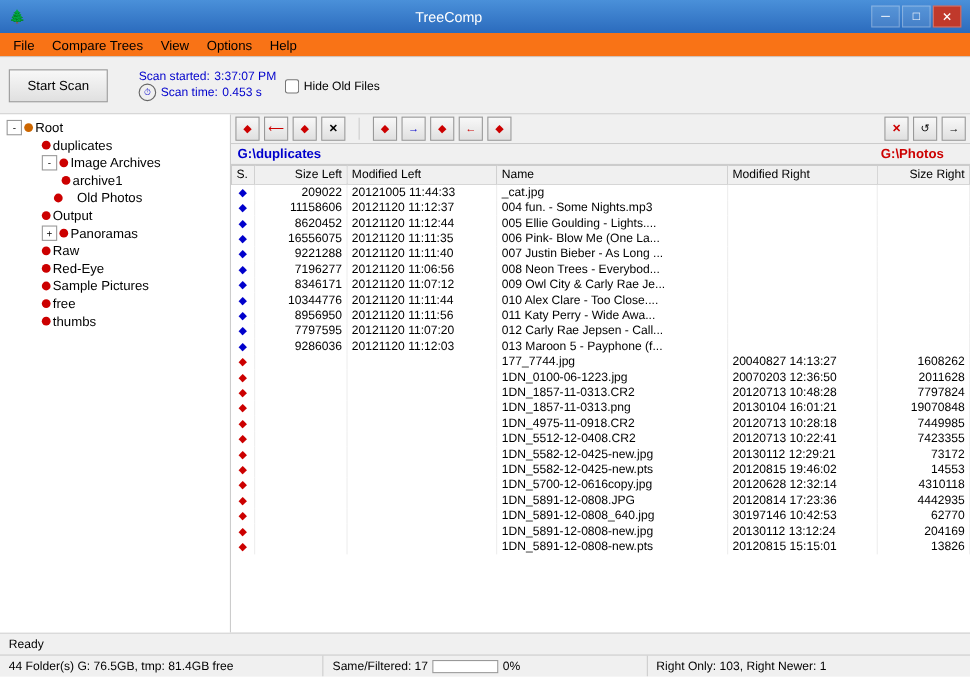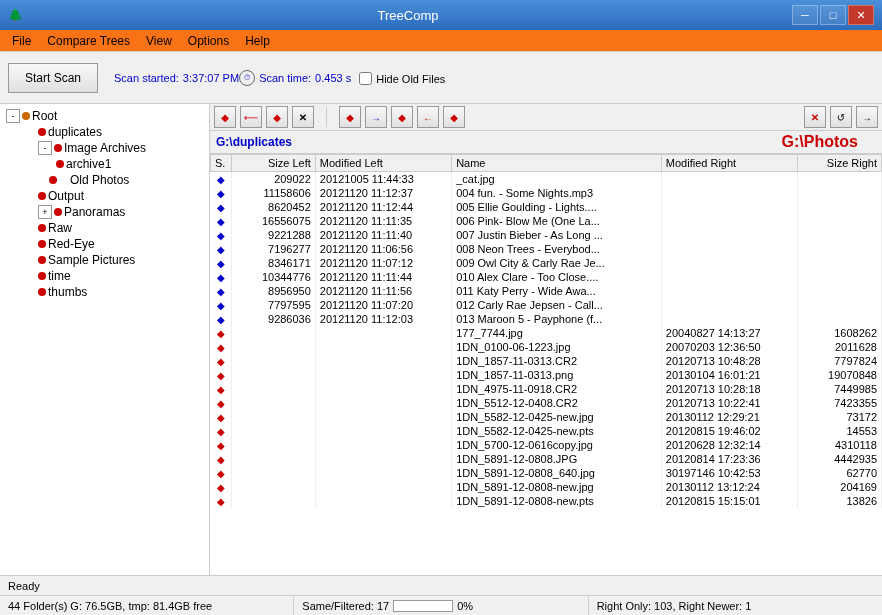--- a/index.html
+++ b/index.html
@@ -16,21 +16,21 @@
     
     .menu-bar { background: #f97316; border-bottom: 1px solid #ccc; height: 22px; display: flex; align-items: center; padding: 0 4px; }
     .menu-item { padding: 2px 8px; cursor: pointer; font-size: 12px; height: 22px; display: flex; align-items: center; }
     
     
     .main-container { display: flex; height: calc(615px - 30px - 22px - 52px - 20px - 20px); }
     
     
     .toolbar { background: #f0f0f0; border-bottom: 1px solid #ccc; height: 52px; display: flex; align-items: center; padding: 4px 8px; gap: 8px; }
     .scan-btn { background: linear-gradient(to bottom, #f8f8f8, #e0e0e0); border: 1px solid #999; padding: 6px 16px; cursor: pointer; font-size: 12px; height: 30px; }
-    .scan-info { display: flex; font-size: 11px; color: #0000cc; margin-left: 8px; }
+    .scan-info { display: flex; flex-direction: column; font-size: 11px; color: #0000cc; margin-left: 20px; }
     .scan-time-row { display: flex; gap: 4px; align-items: center; }
     .clock-icon { width: 16px; height: 16px; border: 1px solid #666; border-radius: 50%; display: flex; align-items: center; justify-content: center; font-size: 8px; }
     .hide-old-row { display: flex; align-items: center; gap: 4px; font-size: 11px; margin-top: 2px; }
     .toolbar-spacer { flex: 1; }
     
     
     .left-panel { width: 210px; border-right: 1px solid #ccc; background: white; overflow-y: auto; padding: 4px; }
     .tree-item { display: flex; align-items: center; gap: 2px; padding: 1px 2px; cursor: pointer; white-space: nowrap; }
     .expand-btn { width: 14px; height: 14px; border: 1px solid #999; background: white; font-size: 9px; display: flex; align-items: center; justify-content: center; cursor: pointer; flex-shrink: 0; }
     .dot-red { width: 8px; height: 8px; background: #cc0000; border-radius: 50%; flex-shrink: 0; }
@@ -154,21 +154,21 @@
       <span class="tree-label">Red-Eye</span>
     </div>
     <div class="tree-item" style="padding-left: 18px;">
       <div class="tree-indent"></div>
       <div class="dot-red"></div>
       <span class="tree-label">Sample Pictures</span>
     </div>
     <div class="tree-item" style="padding-left: 18px;">
       <div class="tree-indent"></div>
       <div class="dot-red"></div>
-      <span class="tree-label">time</span>
+      <span class="tree-label">free</span>
     </div>
     <div class="tree-item" style="padding-left: 18px;">
       <div class="tree-indent"></div>
       <div class="dot-red"></div>
       <span class="tree-label">thumbs</span>
     </div>
   </div>
 
   <div class="right-panel">
 
@@ -185,21 +185,21 @@
       <button class="nav-btn" style="color:#cc0000;">◆</button>
       <div style="flex:1;"></div>
       <button class="nav-btn" style="font-weight:bold; color:#cc0000;">✕</button>
       <button class="nav-btn">↺</button>
       <button class="nav-btn">→</button>
     </div>
 
     <div style="background:#f0f0f0; border-bottom:1px solid #ccc; padding:2px 6px; display:flex; align-items:center;">
       <span style="color:#0000cc; font-weight:bold; font-size:12px;">G:\duplicates</span>
       <span style="flex:1;"></span>
-      <span style="color:#cc0000; font-weight:bold; font-size:16px; padding-right:18px;">G:\Photos</span>
+      <span style="color:#cc0000; font-weight:bold; font-size:12px; padding-right:18px;">G:\Photos</span>
     </div>
 
     <div class="table-container">
       <table>
         <thead>
           <tr>
             <th class="col-s">S.</th>
             <th class="col-size-left">Size Left</th>
             <th class="col-modified-left">Modified Left</th>
             <th class="col-name">Name</th>

